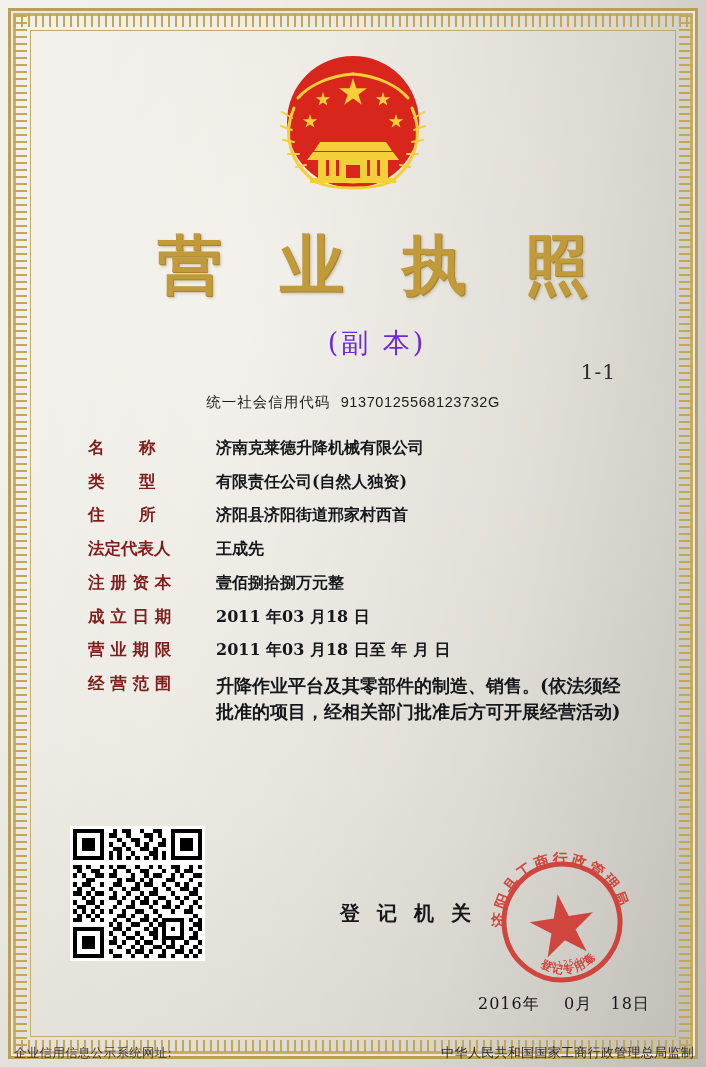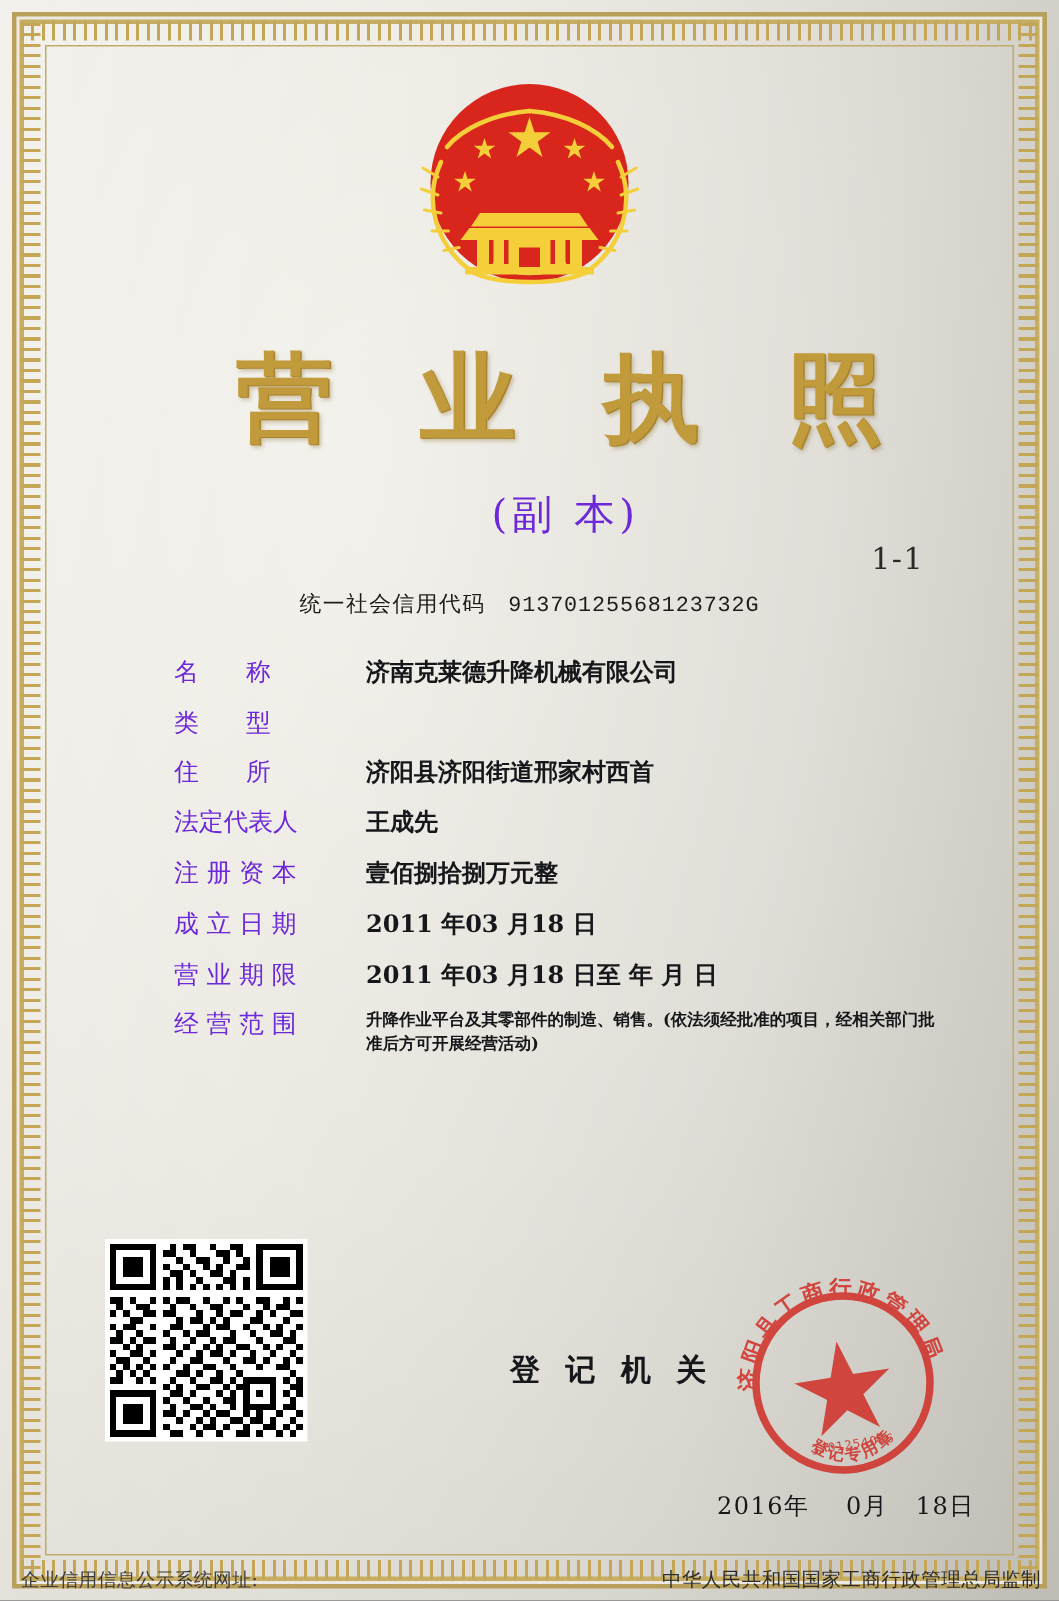--- a/index.html
+++ b/index.html
@@ -110,21 +110,21 @@
     color: #2a2a2a;
     letter-spacing: 1px;
   }
 
   
   #credit-line {
     position: absolute;
     left: 0; right: 0;
     top: 393px;
     text-align: center;
-    font-family: Liberation Mono, monospace;
+    font-family: Liberation Sans, sans-serif;
     font-size: 14.5px;
     color: #1c1c1c;
     letter-spacing: 0.5px;
   }
   #credit-line .label { letter-spacing: 1px; }
   #credit-line .value { margin-left: 6px; letter-spacing: 0.6px; }
 
   
   #fields {
     position: absolute;
@@ -136,35 +136,34 @@
     display: flex;
     align-items: flex-start;
     margin-bottom: 11px;
     font-family: "DejaVu Serif", serif;
     color: #15171a;
   }
   .field-label {
     width: 128px;
     flex: 0 0 128px;
     font-size: 16.5px;
-    font-weight: normal;
+    font-weight: bold;
     letter-spacing: 0px;
     white-space: pre;
-    color: #6d28d9;
-    margin-left: 28px;
+    color: #7f1d1d;
   }
   .field-value {
     flex: 1;
     font-size: 16px;
     line-height: 1.42;
     color: #15171a;
     font-weight: 600;
   }
   .field-value.small {
-    font-size: 11px;
+    font-size: 18px;
     line-height: 1.45;
   }
   .row-tall { margin-bottom: 6px; }
 
   
   #qr {
     position: absolute;
     left: 70px;
     top: 826px;
     width: 135px;
@@ -310,20 +309,21 @@
 
   <div id="fields">
 
     <div class="field-row">
       <div class="field-label">名      称</div>
       <div class="field-value">济南克莱德升降机械有限公司</div>
     </div>
 
     <div class="field-row">
       <div class="field-label">类      型</div>
+      <div class="field-value">有限责任公司(自然人独资)</div>
     </div>
 
     <div class="field-row">
       <div class="field-label">住      所</div>
       <div class="field-value">济阳县济阳街道邢家村西首</div>
     </div>
 
     <div class="field-row">
       <div class="field-label">法定代表人</div>
       <div class="field-value">王成先</div>

